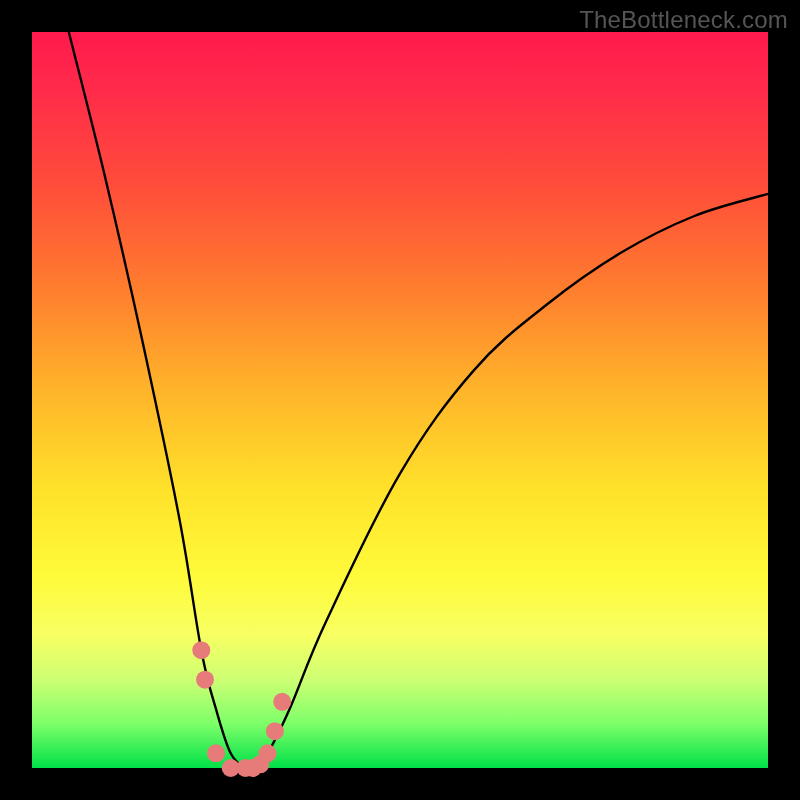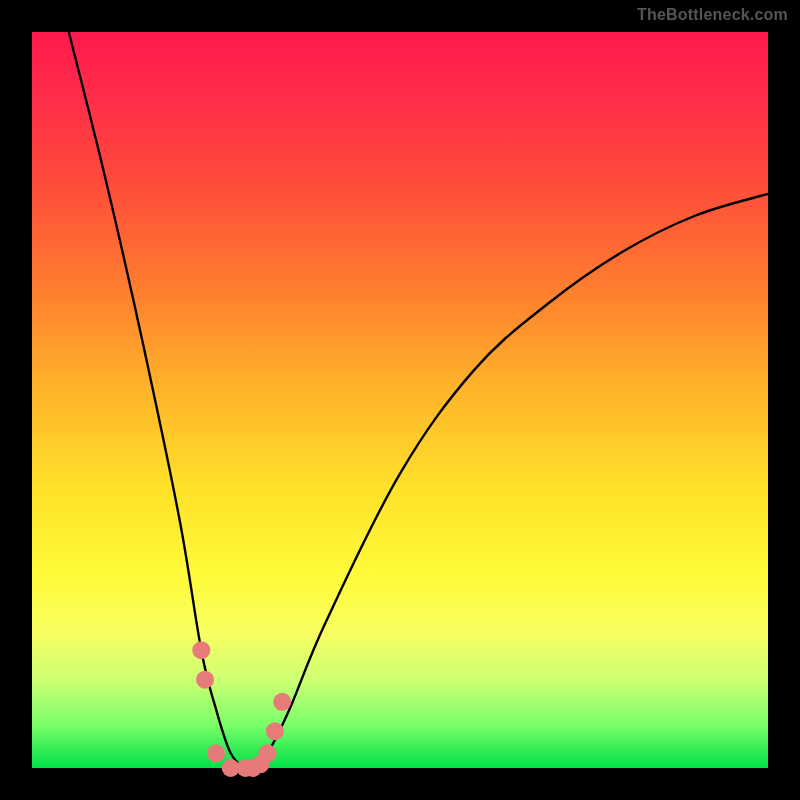--- a/index.html
+++ b/index.html
@@ -37,22 +37,22 @@
       #cdff73 88%,
       #7dff69 94%,
       #00e048 100%
     );
   }
   .watermark {
     position: absolute;
     top: 6px;
     right: 12px;
     color: #555;
-    font-size: 16px;
-    font-weight: 700;
+    font-size: 24px;
+    font-weight: 400;
     letter-spacing: 0.2px;
     user-select: none;
   }
   svg.curve {
     position: absolute;
     left: 0; top: 0;
     width: 736px; height: 736px;
     overflow: visible;
   }
   .curve path {

